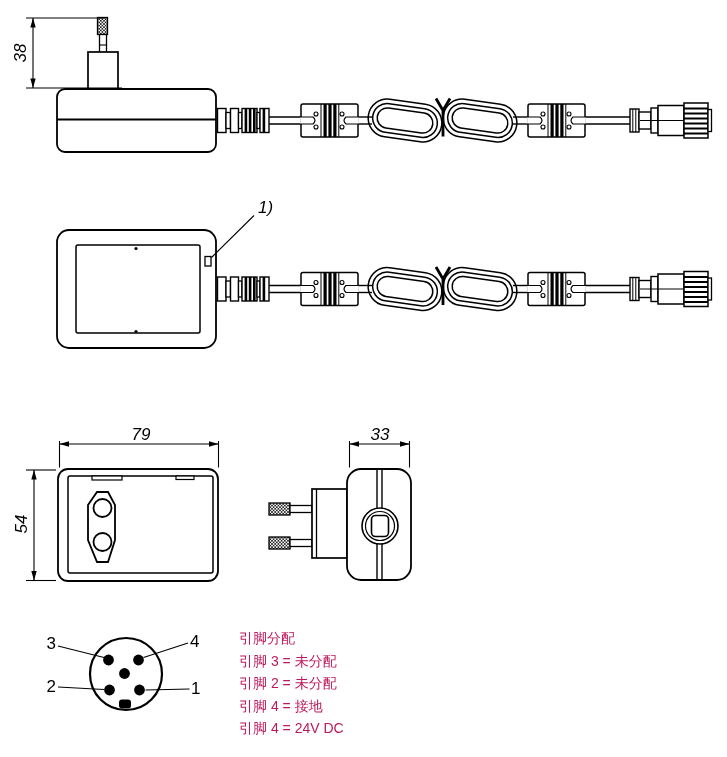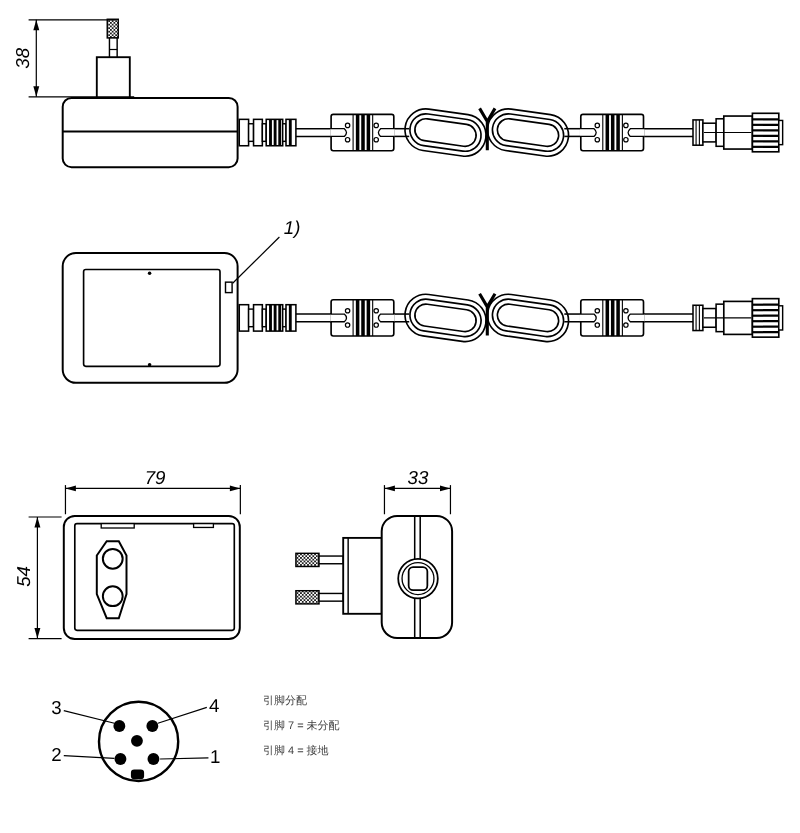--- a/index.html
+++ b/index.html
@@ -19,22 +19,22 @@
   }
   .pin-label{
     font-family:"Liberation Sans", "DejaVu Sans", sans-serif;
     font-size:17px;
     fill:#000;
   }
   .legend{
     position:absolute;
     left:239px;top:627px;
     width:220px;
-    color:#404040;
-    font-size:10px;
+    color:#be185d;
+    font-size:14px;
     line-height:22.5px;
     white-space:nowrap;
   }
 </style>
 </head>
 <body>
 
 <div class="stage">
 
 <svg width="727" height="757" viewBox="0 0 727 757">
@@ -234,17 +234,19 @@
     </g>
     <text class="pin-label" x="56" y="649" text-anchor="end">3</text>
     <text class="pin-label" x="190" y="647" text-anchor="start">4</text>
     <text class="pin-label" x="56" y="692" text-anchor="end">2</text>
     <text class="pin-label" x="191" y="694" text-anchor="start">1</text>
   </g>
 </svg>
 
 <div class="legend">
   <div>引脚分配</div>
-  <div>引脚 7 = 未分配</div>
+  <div>引脚 3 = 未分配</div>
+  <div>引脚 2 = 未分配</div>
   <div>引脚 4 = 接地</div>
+  <div>引脚 4 = 24V DC</div>
 </div>
 
 </div>
 
 </body></html>

